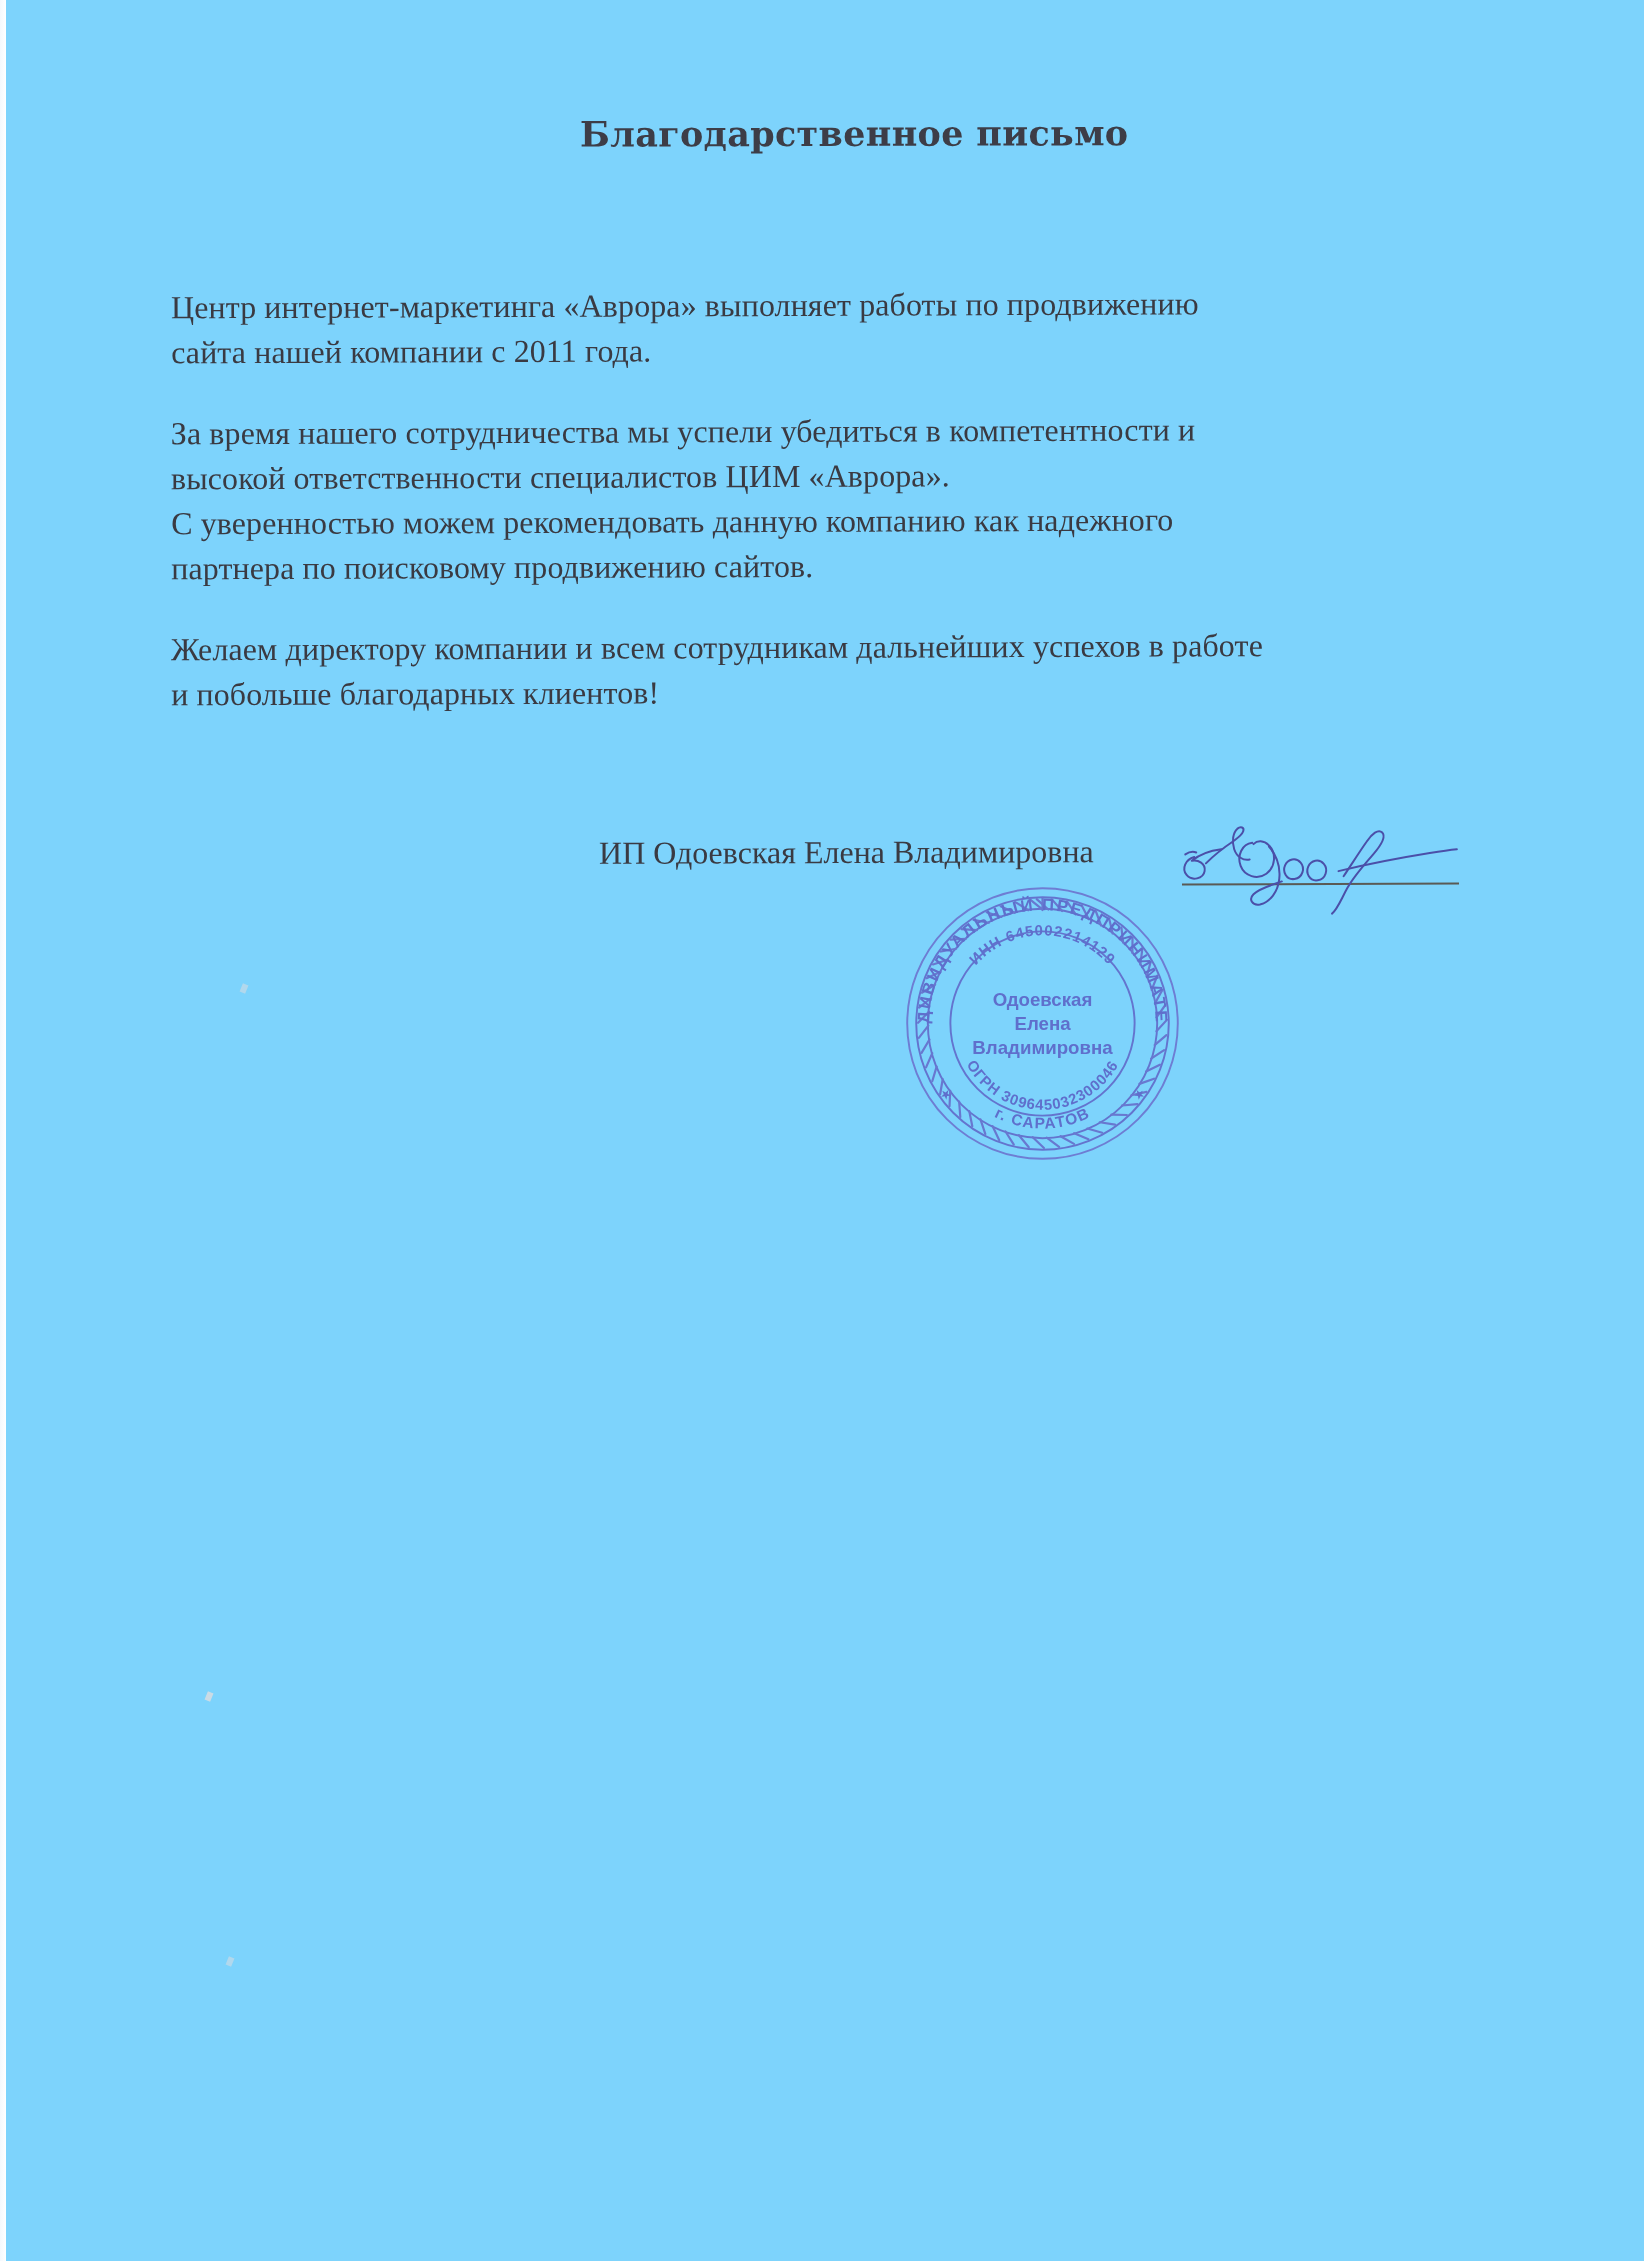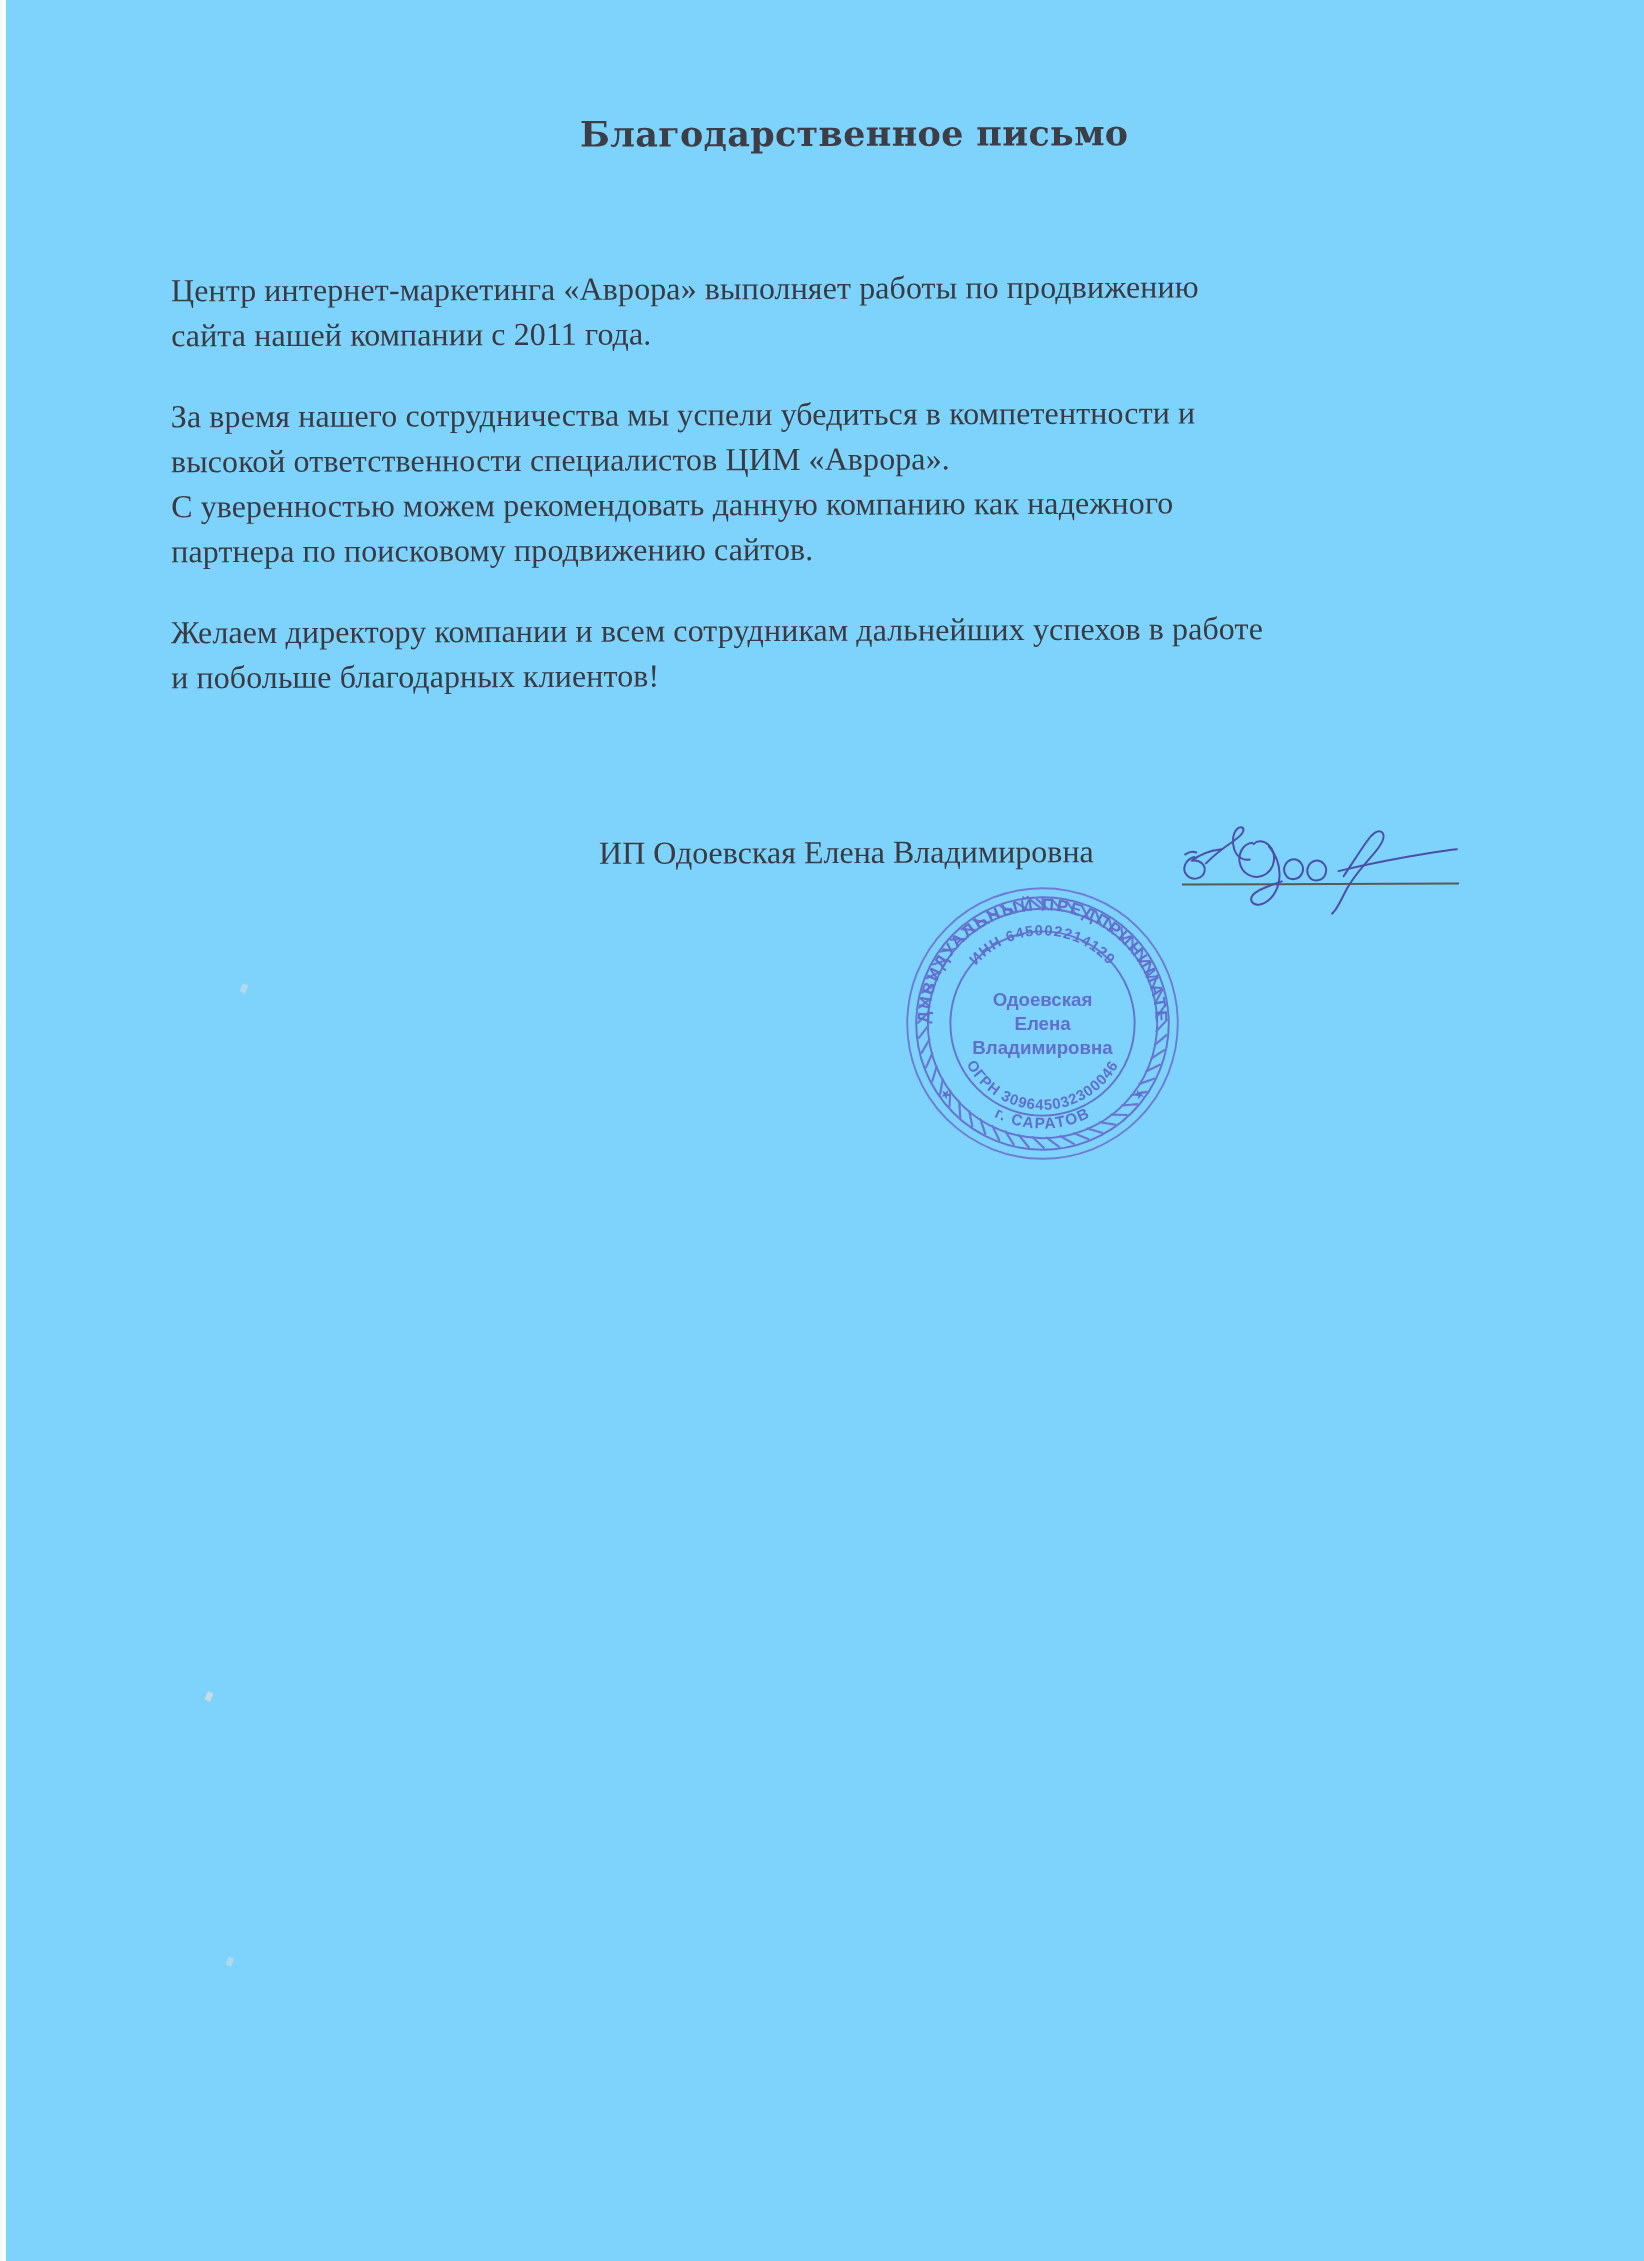--- a/index.html
+++ b/index.html
@@ -40,21 +40,21 @@
     letter-spacing: 0.3px;
     color: #3d3d47;
     white-space: nowrap;
     transform: rotate(-0.15deg);
   }
 
   
   .body-block {
     position: absolute;
     left: 171px;
-    top: 266px;
+    top: 283px;
     width: 1211px;
   }
   .para {
     font-size: 32px;
     line-height: 45px;
     color: #3a3a42;
     margin: 0 0 36px 0;
     letter-spacing: 0.1px;
   }
   .para:last-child { margin-bottom: 0; }

